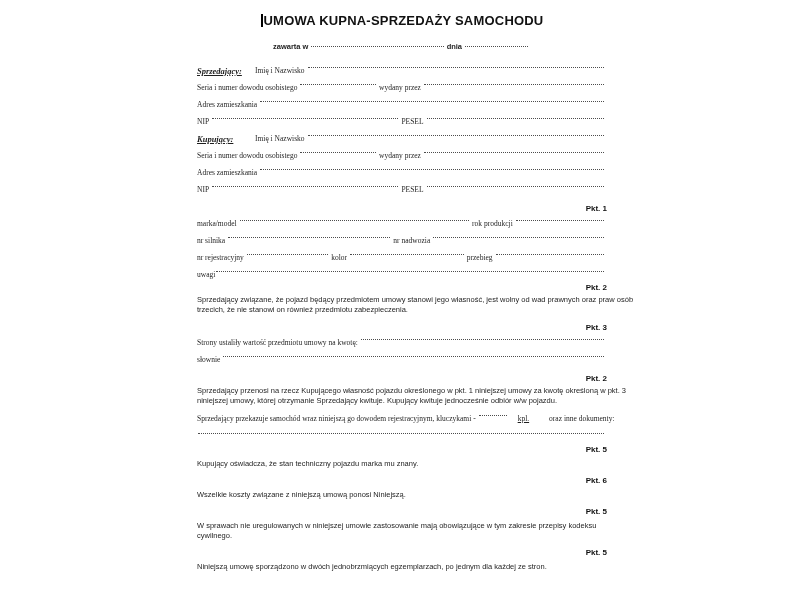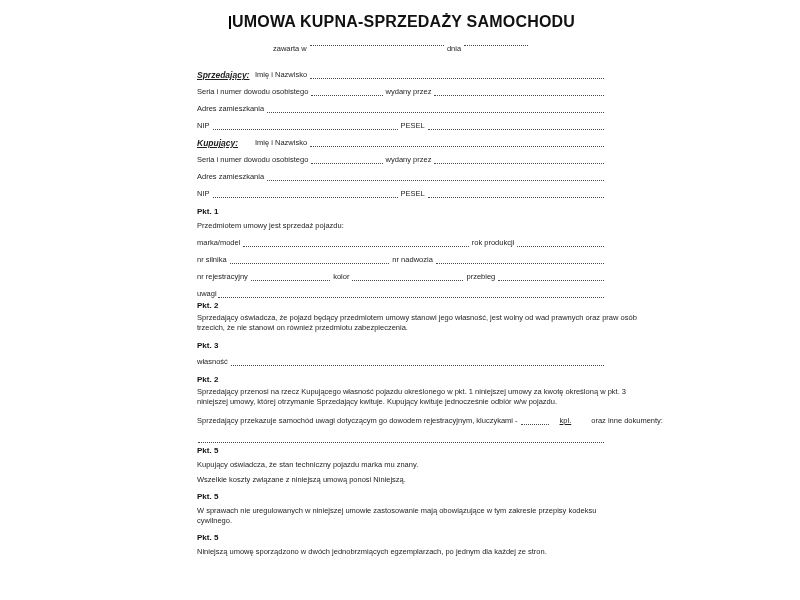--- a/index.html
+++ b/index.html
@@ -1,35 +1,35 @@
 <!DOCTYPE html>
 <html lang="pl"><head>
 <meta charset="utf-8">
 <style>
   html,body{margin:0;padding:0;background:#fff;}
   .page{position:relative;width:800px;height:600px;background:#fff;overflow:hidden;
         font-family:"Liberation Sans","DejaVu Sans",sans-serif;color:#1f1f1f;}
   .content{position:absolute;left:197px;top:8px;width:410px;}
 
   .title-row{display:flex;justify-content:center;align-items:center;padding-top:5px;
-             font-weight:bold;font-size:16px;letter-spacing:.2px;color:#111;white-space:nowrap;}
+             font-weight:bold;font-size:13px;letter-spacing:.2px;color:#111;white-space:nowrap;}
   .cursor{display:inline-block;width:2px;height:13px;background:#000;margin-right:1px;}
 
-  .intro-row{display:flex;align-items:flex-start;width:258px;margin:13px auto 0;
-             font-size:7.5px;height:11px;}
+  .intro-row{display:flex;align-items:center;width:258px;margin:13px auto 0;
+             font-size:7.5px;height:11px;font-weight:bold;}
 
-  .form-line{display:flex;align-items:flex-end;height:11px;margin-top:6px;font-size:7.5px;}
+  .form-line{display:flex;height:11px;margin-top:6px;font-size:7.5px;font-family:Liberation Serif, serif;}
   .form-line .lbl{white-space:nowrap;line-height:10px;}
   .dots{flex:1 1 auto;border-bottom:1.5px dotted #4c4c4c;margin:0 3px 1px;height:1px;min-width:8px;}
   .dots.tight{margin-left:1px;}
   .party{flex:0 0 58px;font-weight:bold;font-style:italic;text-decoration:underline;
          font-size:8.5px;white-space:nowrap;line-height:10px;}
   .pblock-first{margin-top:14px;}
 
-  .pkt{text-align:left;font-weight:bold;font-size:8px;line-height:9px;color:#111;}
+  .pkt{text-align:right;font-weight:bold;font-size:8px;line-height:9px;color:#111;}
   .para{font-size:7.5px;line-height:10px;}
   .para .pline{white-space:nowrap;}
 
   .mt3{margin-top:3px;}.mt5{margin-top:5px;}.mt6{margin-top:2px;}.mt7{margin-top:7px;}
   .mt8{margin-top:8px;}
 
   .kpl{text-decoration:underline;white-space:nowrap;padding-left:8px;}
   .dots-kpl{flex:0 0 28px;border-bottom:1.5px dotted #4c4c4c;margin:0 3px 1px;height:1px;}
 
   
@@ -92,21 +92,20 @@
       <span class="dots"></span>
     </div>
     <div class="form-line">
       <span class="lbl">NIP</span>
       <span class="dots f105"></span>
       <span class="lbl">PESEL</span>
       <span class="dots f100"></span>
     </div>
 
     <div class="pkt mt8">Pkt. 1</div>
-    <div class="para mt5 pline">Przedmiotem umowy jest sprzedaż pojazdu:</div>
     <div class="form-line">
       <span class="lbl">marka/model</span>
       <span class="dots f260"></span>
       <span class="lbl">rok produkcji</span>
       <span class="dots f100"></span>
     </div>
     <div class="form-line">
       <span class="lbl">nr silnika</span>
       <span class="dots f095"></span>
       <span class="lbl">nr nadwozia</span>
@@ -120,48 +119,53 @@
       <span class="lbl">przebieg</span>
       <span class="dots f100"></span>
     </div>
     <div class="form-line">
       <span class="lbl">uwagi</span>
       <span class="dots tight"></span>
     </div>
 
     <div class="pkt mt6">Pkt. 2</div>
     <div class="para mt3">
-      <div class="pline">Sprzedający oświadcza, że pojazd będący przedmiotem umowy stanowi jego własność, jest wolny od wad prawnych oraz praw osób</div>
+      <div class="pline">Sprzedający związane, że pojazd będący przedmiotem umowy stanowi jego własność, jest wolny od wad prawnych oraz praw osób</div>
       <div class="pline">trzecich, że nie stanowi on również przedmiotu zabezpieczenia.</div>
     </div>
 
     <div class="pkt mt8">Pkt. 3</div>
     <div class="form-line">
-      <span class="lbl">własność</span>
+      <span class="lbl">Strony ustaliły wartość przedmiotu umowy na kwotę:</span>
+      <span class="dots"></span>
+    </div>
+    <div class="form-line">
+      <span class="lbl">słownie</span>
       <span class="dots"></span>
     </div>
 
     <div class="pkt mt8">Pkt. 2</div>
     <div class="para mt3">
       <div class="pline">Sprzedający przenosi na rzecz Kupującego własność pojazdu określonego w pkt. 1 niniejszej umowy za kwotę określoną w pkt. 3</div>
       <div class="pline">niniejszej umowy, której otrzymanie Sprzedający kwituje.   Kupujący kwituje jednocześnie odbiór w/w pojazdu.</div>
     </div>
     <div class="form-line mt8">
-      <span class="lbl">Sprzedający przekazuje samochód uwagi dotyczącym go dowodem rejestracyjnym, kluczykami -</span>
+      <span class="lbl">Sprzedający przekazuje samochód wraz niniejszą go dowodem rejestracyjnym, kluczykami -</span>
       <span class="dots-kpl"></span>
       <span class="lbl kpl">kpl.</span>
       <span class="lbl" style="margin-left:20px;">oraz inne dokumenty:</span>
     </div>
     <div class="form-line mt7">
       <span class="dots tight"></span>
     </div>
 
     <div class="pkt mt6">Pkt. 5</div>
     <div class="para mt5 pline">Kupujący oświadcza, że stan techniczny pojazdu marka mu znany.</div>
 
+    <div class="pkt mt7">Pkt. 6</div>
     <div class="para mt5 pline">Wszelkie koszty związane z niniejszą umową ponosi Niniejszą.</div>
 
     <div class="pkt mt7">Pkt. 5</div>
     <div class="para mt5 pline">W sprawach nie uregulowanych w niniejszej umowie zastosowanie mają obowiązujące w tym zakresie przepisy kodeksu cywilnego.</div>
 
     <div class="pkt mt7">Pkt. 5</div>
     <div class="para mt5 pline">Niniejszą umowę sporządzono w dwóch jednobrzmiących egzemplarzach, po jednym dla każdej ze stron.</div>
 
   </div>
 </div>

